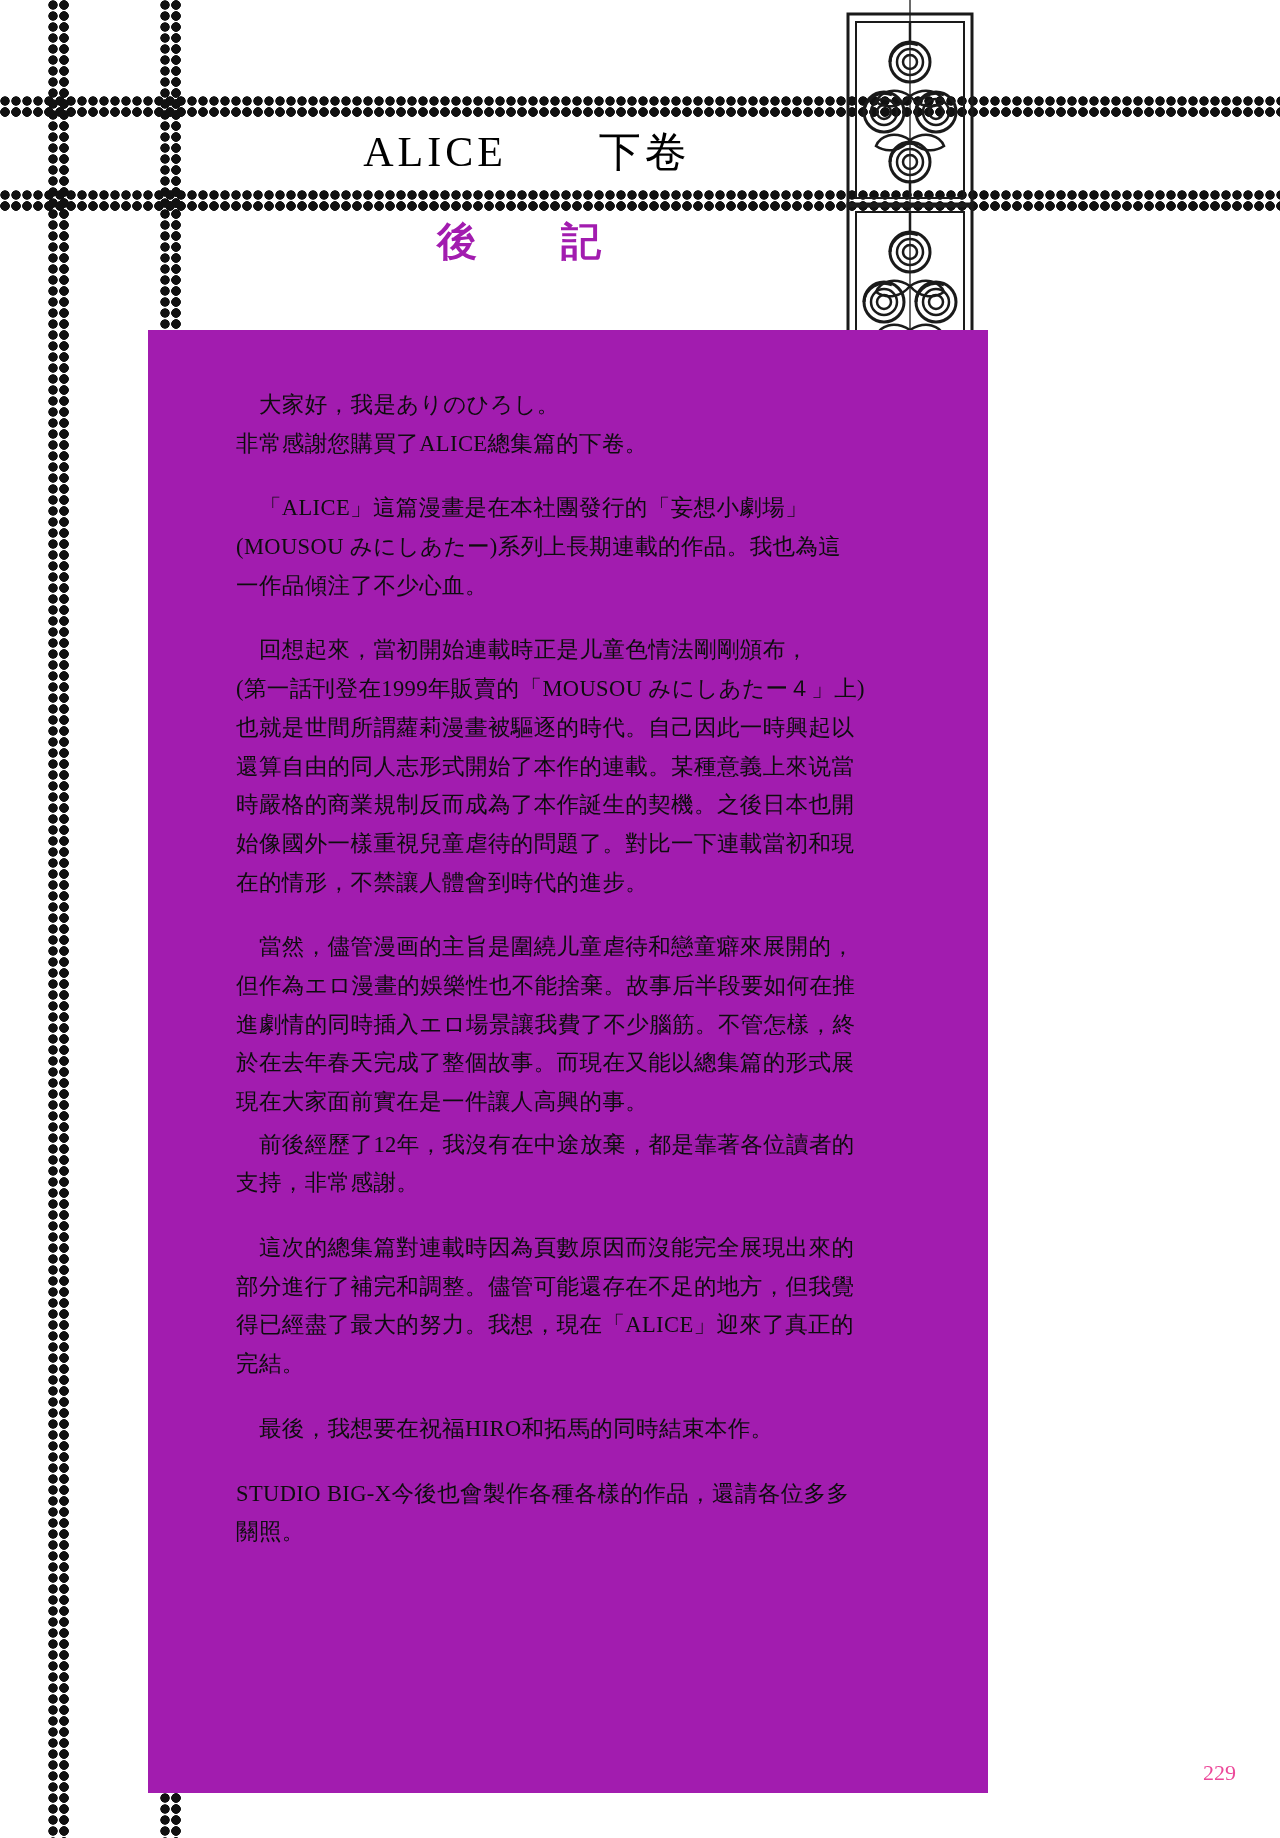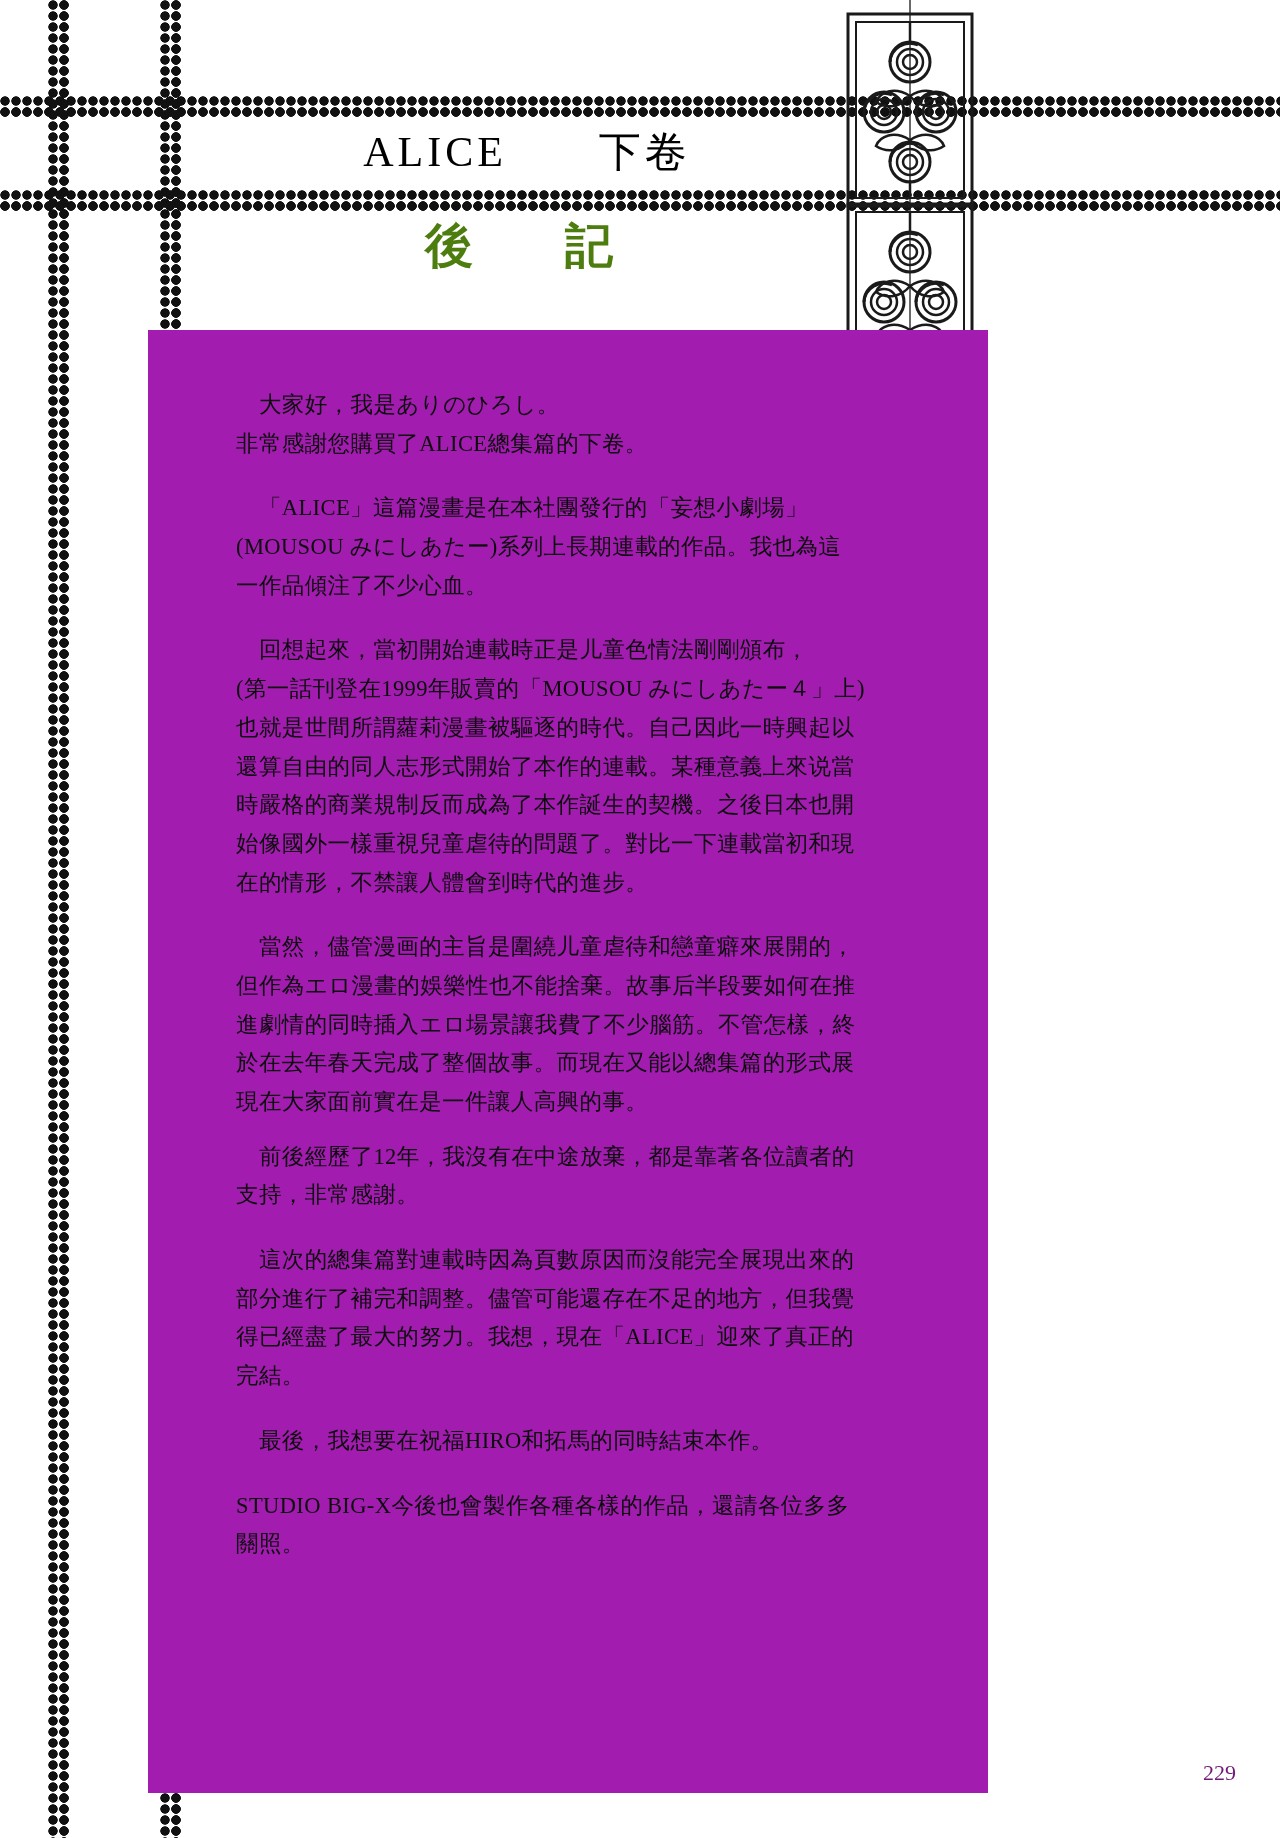--- a/index.html
+++ b/index.html
@@ -84,24 +84,24 @@
     color: #000;
     z-index: 5;
     padding-left: 27px;
   }
   .title-sub {
     position: absolute;
     left: 0;
     top: 214px;
     width: 1060px;
     text-align: center;
-    font-size: 48px;
+    font-size: 40px;
     letter-spacing: 22px;
     font-weight: bold;
-    color: #4d7c0f;
+    color: #a21caf;
     z-index: 5;
   }
 
   
   .panel {
     position: absolute;
     left: 148px;
     top: 330px;
     width: 840px;
     height: 1463px;
@@ -113,30 +113,30 @@
     font-size: 22.5px;
     line-height: 1.72;
     color: #0d0d0d;
     letter-spacing: 0.4px;
   }
   .para {
     margin: 0 0 26px 0;
     text-indent: 0;
     white-space: pre-wrap;
   }
-  .para.tight { margin-bottom: 16px; }
+  .para.tight { margin-bottom: 4px; }
 
   
   .page-number {
     position: absolute;
     right: 44px;
     bottom: 52px;
     font-size: 22px;
     font-family: "Liberation Serif", serif;
-    color: #701a75;
+    color: #ec4899;
     z-index: 6;
     margin-top: 44px;
   }
 </style>
 </head>
 <body>
 
 <div class="bead-v c1"></div>
 <div class="bead-v c2"></div>
 <div class="bead-h r1"></div>

